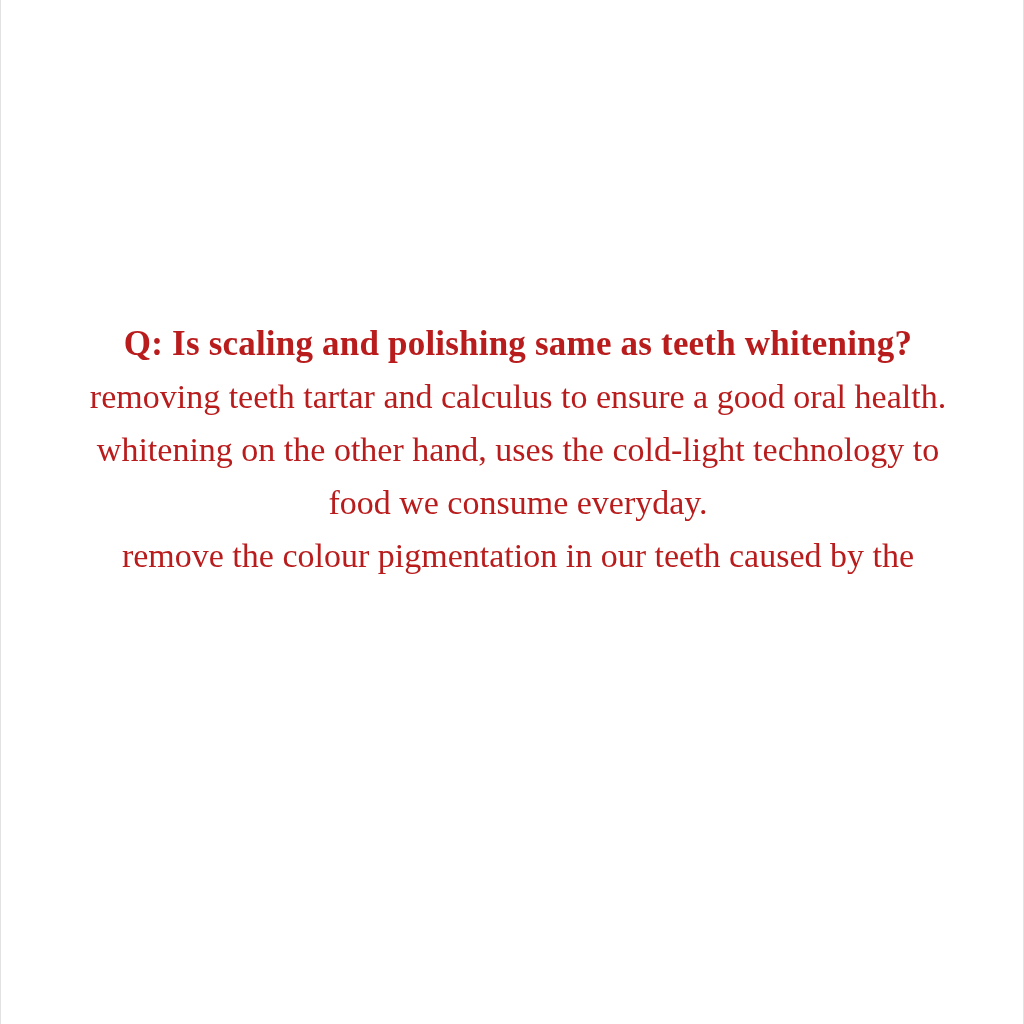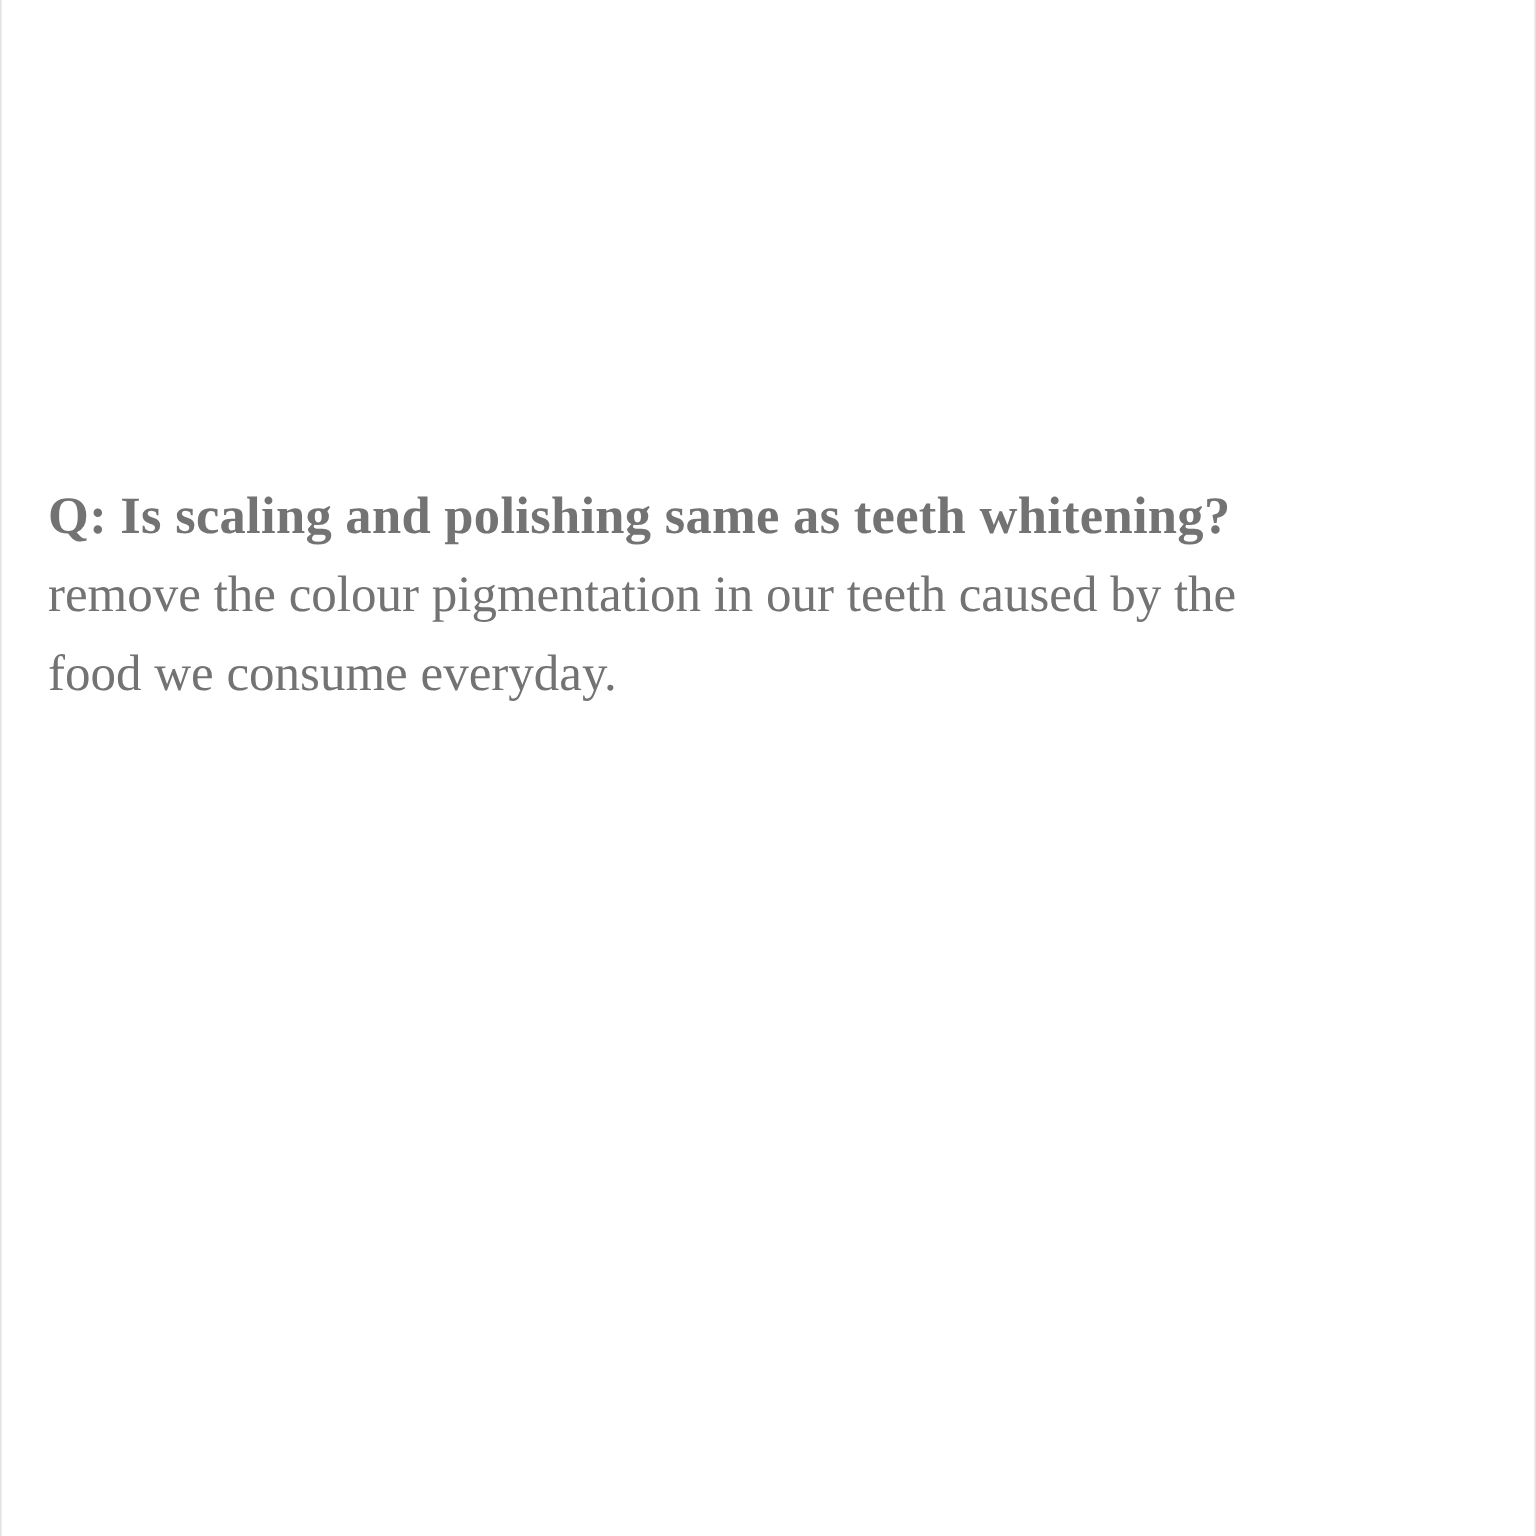--- a/index.html
+++ b/index.html
@@ -28,33 +28,36 @@
     position: absolute;
     top: 317px;
     left: 32px;
     right: 20px;
     color: #0d0d0d;
   }
   .line {
     font-size: 34px;
     line-height: 53px;
     white-space: nowrap;
-    color: #737373;
+    color: #b91c1c;
+    text-align: center;
   }
   .line.question {
     font-weight: bold;
     font-size: 35px;
     letter-spacing: 0.2px;
   }
 </style>
 </head>
 <body>
 
 <div class="page">
   <div class="edge-line left"></div>
   <div class="edge-line right"></div>
 
   <div class="faq-block">
     <div class="line question">Q: Is scaling and polishing same as teeth whitening?</div>
+    <div class="line">removing teeth tartar and calculus to ensure a good oral health.</div>
+    <div class="line">whitening on the other hand, uses the cold-light technology to</div>
+    <div class="line">food we consume everyday.</div>
     <div class="line">remove the colour pigmentation in our teeth caused by the</div>
-    <div class="line">food we consume everyday.</div>
   </div>
 </div>
 
 </body></html>

